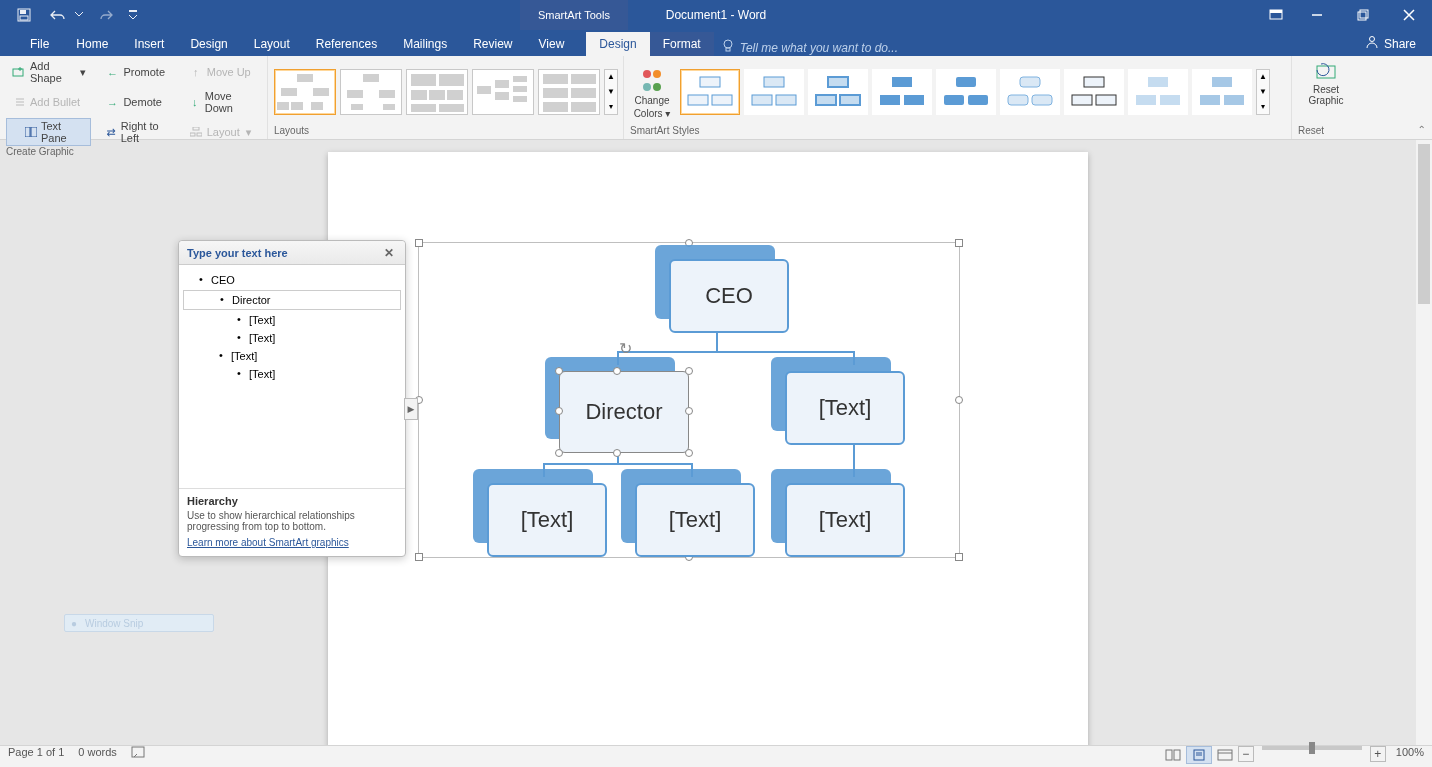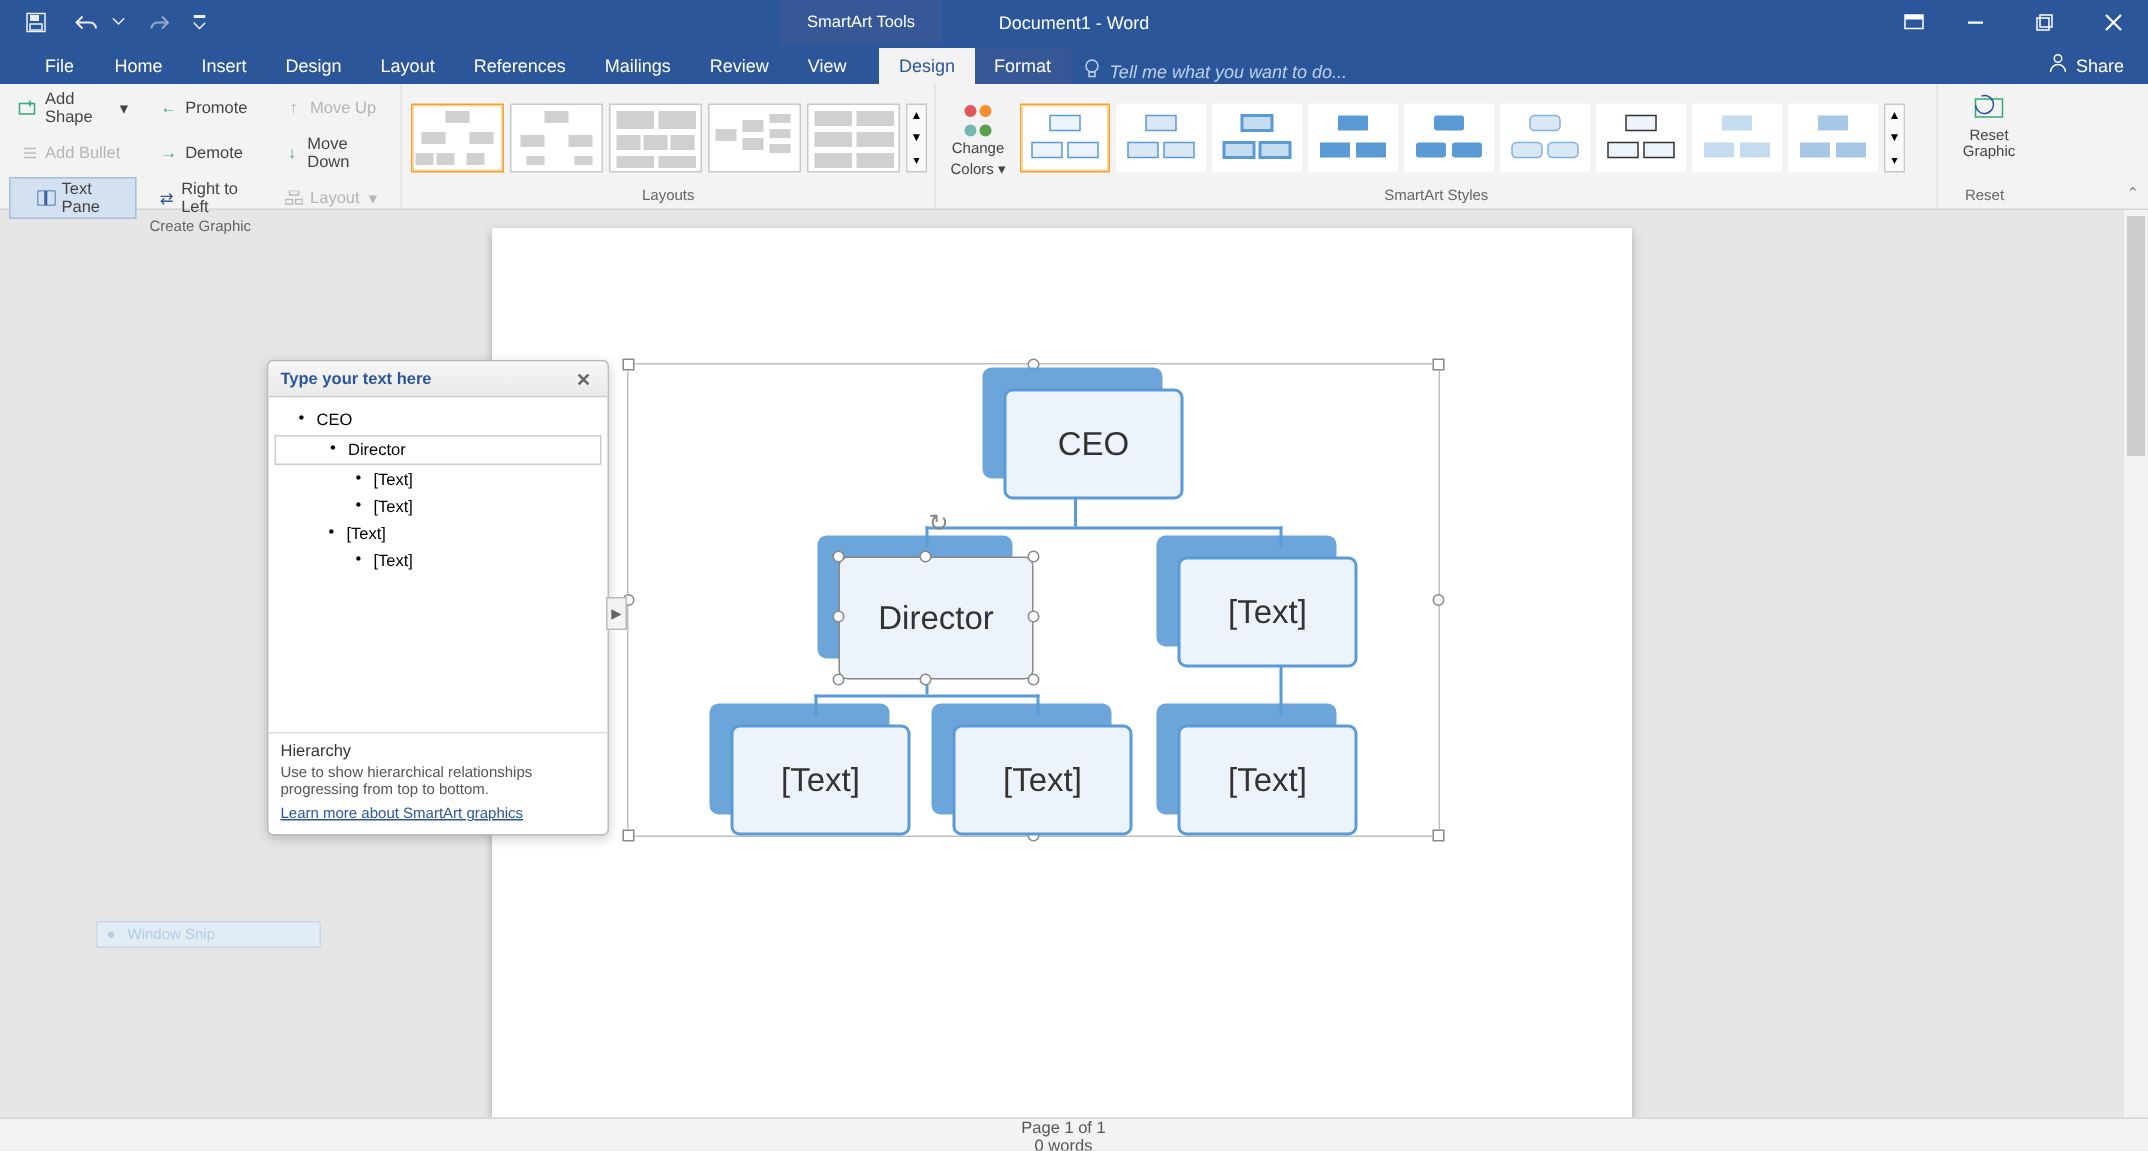--- a/index.html
+++ b/index.html
@@ -20,21 +20,21 @@
 .ribbon-tab { padding: 5px 13px; cursor: pointer; }
 .ribbon-tab.file { background:#2b579a; padding:5px 14px;margin-left:16px;}
 .ribbon-tab.active { background: #f3f3f3; color: #2b579a; }
 .ribbon-tab.ctx { background:#365896; }
 .tell-me { display: flex; align-items: center; gap: 6px; margin-left: 8px; color: #bcd0ea; font-style: italic; }
 .share-btn { position: absolute; right: 8px; display: flex; align-items: center; gap: 5px; padding: 4px 8px; cursor: pointer; }
 
 
 .ribbon { height: 84px; background: #f3f3f3; border-bottom: 1px solid #d4d4d4; display: flex; position: relative; }
 .group { border-right: 1px solid #e1e1e1; padding: 2px 6px 0 6px; display: flex; flex-direction: column; }
-.group-label { font-size: 10px; color: #666; text-align: center; padding-bottom: 3px; }
+.group-label { font-size: 10px; color: #666; padding-bottom: 3px; }
 .grow { flex: 1; }
 .create-graphic { display: grid; grid-template-columns: auto auto auto; gap: 2px 8px; }
 .cg-btn { display: flex; align-items: center; gap: 4px; font-size: 11px; color: #444; padding: 2px 6px; cursor: pointer; }
 .cg-btn.disabled { color: #b5b5b5; }
 .cg-btn.active { background: #d4e1f1; border: 1px solid #a6bddb; padding: 1px 18px; }
 .icon-box { width: 14px; height: 14px; display: inline-flex; align-items: center; justify-content: center; }
 
 .layouts-gallery { display: flex; gap: 4px; align-items: center; }
 .layout-thumb { width: 62px; height: 46px; border: 1px solid #c8c8c8; background: #fff; cursor: pointer; position: relative; }
 .layout-thumb.sel { border: 1px solid #f0a030; box-shadow: inset 0 0 0 1px #ffd79a; }
@@ -75,29 +75,29 @@
 .tp-close { margin-left: auto; width:16px; height:16px; display:flex; align-items:center; justify-content:center; cursor:pointer; color:#666; font-size:12px;}
 .tp-list { padding: 6px 4px; }
 .tp-item { font-size: 11px; padding: 3px 0 3px 28px; position: relative; cursor: text; }
 .tp-item.indent1 { padding-left: 48px; }
 .tp-item.indent2 { padding-left: 66px; }
 .tp-item.sel { background: #fff; border: 1px solid #ccc; margin: 1px 0; }
 .tp-item::before { content:"•"; position: absolute; left: 16px; top: 2px; }
 .tp-item.indent1::before { left: 36px; }
 .tp-item.indent2::before { left: 54px; }
 .tp-info { position: absolute; bottom: 0; left: 0; right: 0; border-top: 1px solid #ddd; padding: 6px 8px 8px 8px; font-size: 10px; color: #555; }
-.tp-info .title { font-weight: normal; color: #333; font-size: 11px; }
+.tp-info .title { font-weight: bold; color: #333; font-size: 11px; }
 .tp-info a { color: #2b579a; text-decoration: underline; cursor: pointer; }
 .tp-toggle { position:absolute; left:404px; top:398px; width:14px; height:22px; border:1px solid #bbb; background:#f3f3f3; display:flex; align-items:center; justify-content:center; font-size:9px; color:#666; cursor:pointer;}
 
 .window-snip { position:absolute; left:64px; top:614px; width:150px; height:18px; background:#e1ecf5; border:1px solid #c8d8e8; font-size:10px; color:#b8cce0; display:flex; align-items:center; padding-left:20px; border-radius:2px;}
 .window-snip::before{content:"●"; position:absolute; left:6px; color:#b8cce0;}
 
 
-.statusbar { position: absolute; bottom: 0; left: 0; right: 0; height: 22px; background: #f3f3f3; border-top: 1px solid #d4d4d4; display: flex; align-items: center; font-size: 11px; color: #555; padding: 0 8px; flex-direction: column; }
+.statusbar { position: absolute; bottom: 0; left: 0; right: 0; height: 22px; background: #f3f3f3; border-top: 1px solid #d4d4d4; display: flex; font-size: 11px; color: #555; padding: 0 8px; }
 .statusbar .spacer { flex: 1; }
 .view-btn { width: 26px; height: 18px; border: 1px solid transparent; display: flex; align-items: center; justify-content: center; cursor: pointer; }
 .view-btn.active { border: 1px solid #a6bddb; background: #d4e1f1; }
 .zoom-slider { width: 100px; height: 4px; background: #c8c8c8; position: relative; margin: 0 8px; }
 .zoom-slider .tick { position:absolute; left:50%; top:-3px; width:1px; height:10px; background:#999; }
 .zoom-slider .knob { position:absolute; left:50%; top:-4px; width:6px; height:12px; background:#888; transform:translateX(-50%); }
 .zoom-btn { width:16px; height:16px; border:1px solid #bbb; display:flex; align-items:center; justify-content:center; cursor:pointer; font-size:12px; }
 
 
 .mini{position:absolute; background:#d0d0d0;}

